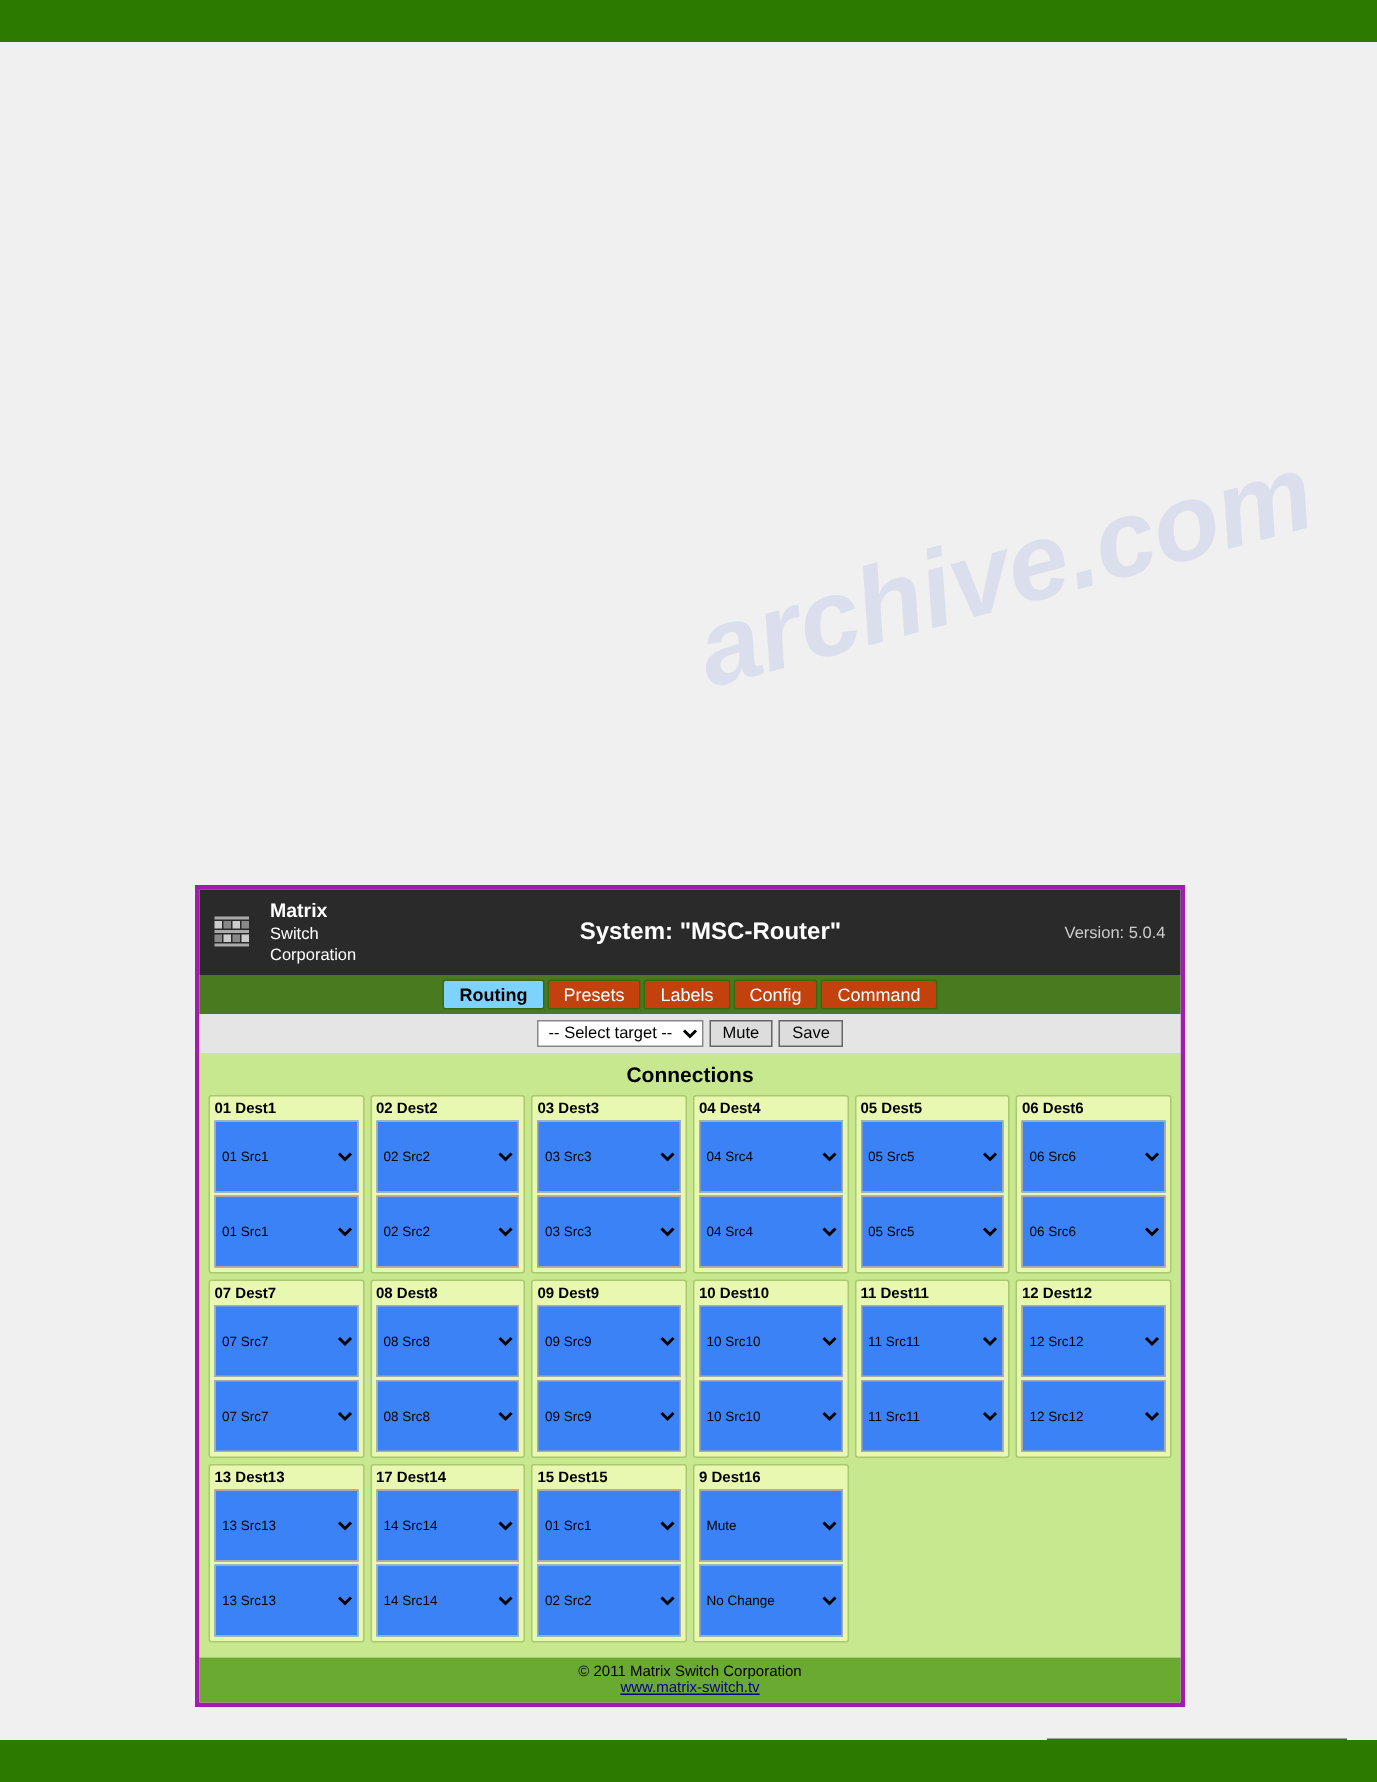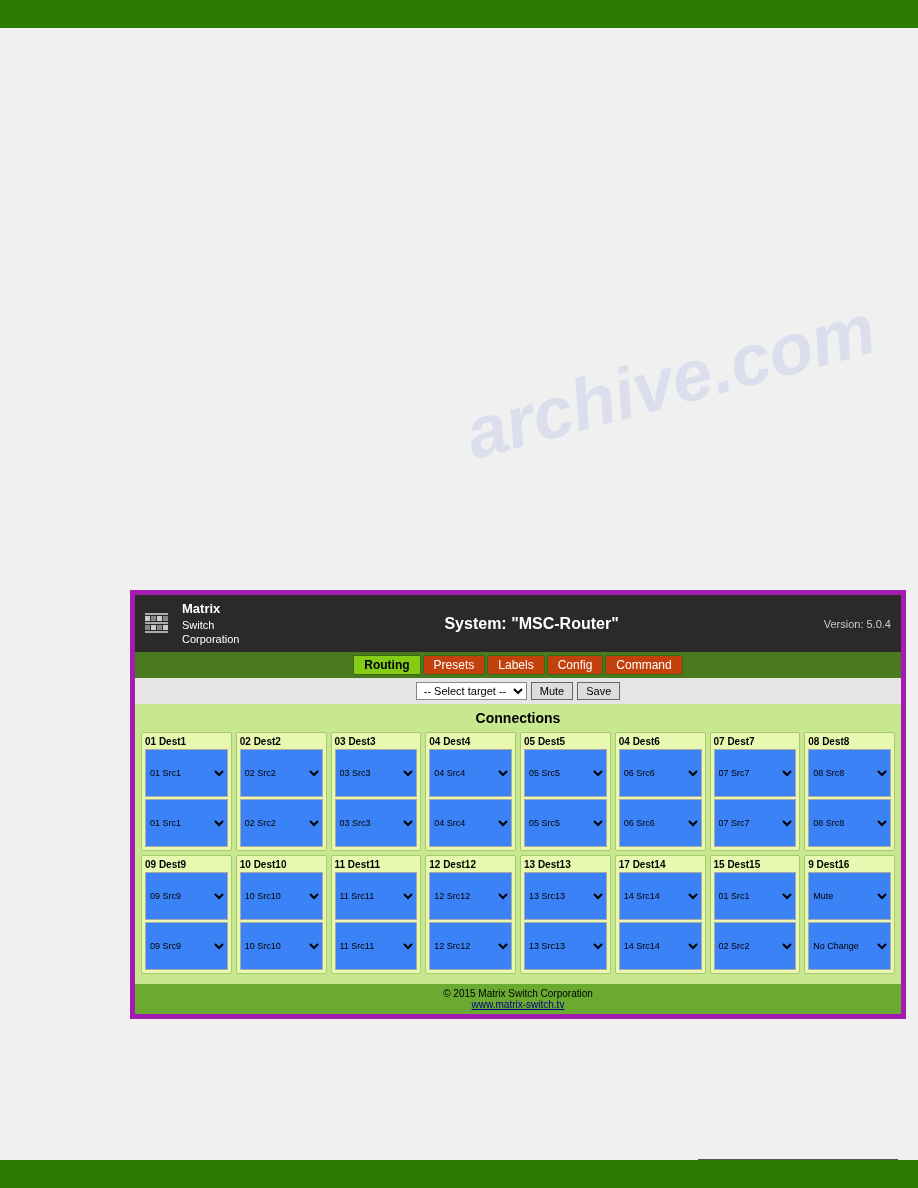--- a/index.html
+++ b/index.html
@@ -56,23 +56,23 @@
       pointer-events: none;
       white-space: nowrap;
       z-index: 0;
     }
 
     
     .main-container {
       position: absolute;
       top: 590px;
       left: 130px;
-      width: 776px;
+      width: 660px;
       background: #fff;
-      border: 5px solid #a21caf;
+      border: 3px solid #a21caf;
       z-index: 1;
     }
 
     
     .header-bar {
       background: #2a2a2a;
       color: #fff;
       display: flex;
       align-items: center;
       justify-content: space-between;
@@ -123,21 +123,21 @@
       background: #c2410c;
       color: #fff;
       border: 1px solid #3a6a10;
       padding: 2px 10px;
       font-size: 12px;
       cursor: pointer;
       border-radius: 2px;
     }
 
     .nav-btn.active {
-      background: #84cc16;
+      background: #7dd3fc;
       color: #000;
       font-weight: bold;
     }
 
     
     .toolbar {
       background: #e5e5e5;
       display: flex;
       align-items: center;
       justify-content: center;
@@ -170,21 +170,21 @@
       text-align: center;
       font-size: 14px;
       font-weight: bold;
       margin-bottom: 6px;
       color: #000;
     }
 
     
     .dest-grid {
       display: grid;
-      grid-template-columns: repeat(8, 1fr);
+      grid-template-columns: repeat(6, 1fr);
       gap: 4px;
       margin-bottom: 4px;
     }
 
     .dest-block {
       background: #e8f8b0;
       border: 1px solid #aac870;
       padding: 3px;
       border-radius: 2px;
     }
@@ -307,32 +307,32 @@
 
   <div class="connections-area">
     <div class="connections-title">Connections</div>
 
     <div class="dest-grid" id="dest-grid">
     <div class="dest-block"><div class="dest-label">01 Dest1</div><select><option>01 Src1</option></select><select><option>01 Src1</option></select></div>
         <div class="dest-block"><div class="dest-label">02 Dest2</div><select><option>02 Src2</option></select><select><option>02 Src2</option></select></div>
         <div class="dest-block"><div class="dest-label">03 Dest3</div><select><option>03 Src3</option></select><select><option>03 Src3</option></select></div>
         <div class="dest-block"><div class="dest-label">04 Dest4</div><select><option>04 Src4</option></select><select><option>04 Src4</option></select></div>
         <div class="dest-block"><div class="dest-label">05 Dest5</div><select><option>05 Src5</option></select><select><option>05 Src5</option></select></div>
-        <div class="dest-block"><div class="dest-label">04 Dest6</div><select><option>06 Src6</option></select><select><option>06 Src6</option></select></div>
+        <div class="dest-block"><div class="dest-label">06 Dest6</div><select><option>06 Src6</option></select><select><option>06 Src6</option></select></div>
         <div class="dest-block"><div class="dest-label">07 Dest7</div><select><option>07 Src7</option></select><select><option>07 Src7</option></select></div>
         <div class="dest-block"><div class="dest-label">08 Dest8</div><select><option>08 Src8</option></select><select><option>08 Src8</option></select></div>
         <div class="dest-block"><div class="dest-label">09 Dest9</div><select><option>09 Src9</option></select><select><option>09 Src9</option></select></div>
         <div class="dest-block"><div class="dest-label">10 Dest10</div><select><option>10 Src10</option></select><select><option>10 Src10</option></select></div>
         <div class="dest-block"><div class="dest-label">11 Dest11</div><select><option>11 Src11</option></select><select><option>11 Src11</option></select></div>
         <div class="dest-block"><div class="dest-label">12 Dest12</div><select><option>12 Src12</option></select><select><option>12 Src12</option></select></div>
         <div class="dest-block"><div class="dest-label">13 Dest13</div><select><option>13 Src13</option></select><select><option>13 Src13</option></select></div>
         <div class="dest-block"><div class="dest-label">17 Dest14</div><select><option>14 Src14</option></select><select><option>14 Src14</option></select></div>
         <div class="dest-block"><div class="dest-label">15 Dest15</div><select><option>01 Src1</option></select><select><option>02 Src2</option></select></div>
         <div class="dest-block"><div class="dest-label">9 Dest16</div><select><option>Mute</option></select><select><option>No Change</option></select></div>
       </div>
   </div>
 
   <div class="app-footer">
-    <div>© 2015 Matrix Switch Corporation</div>
+    <div>© 2011 Matrix Switch Corporation</div>
     <a href="#">www.matrix-switch.tv</a>
   </div>
 
 </div>
 
 </body></html>

